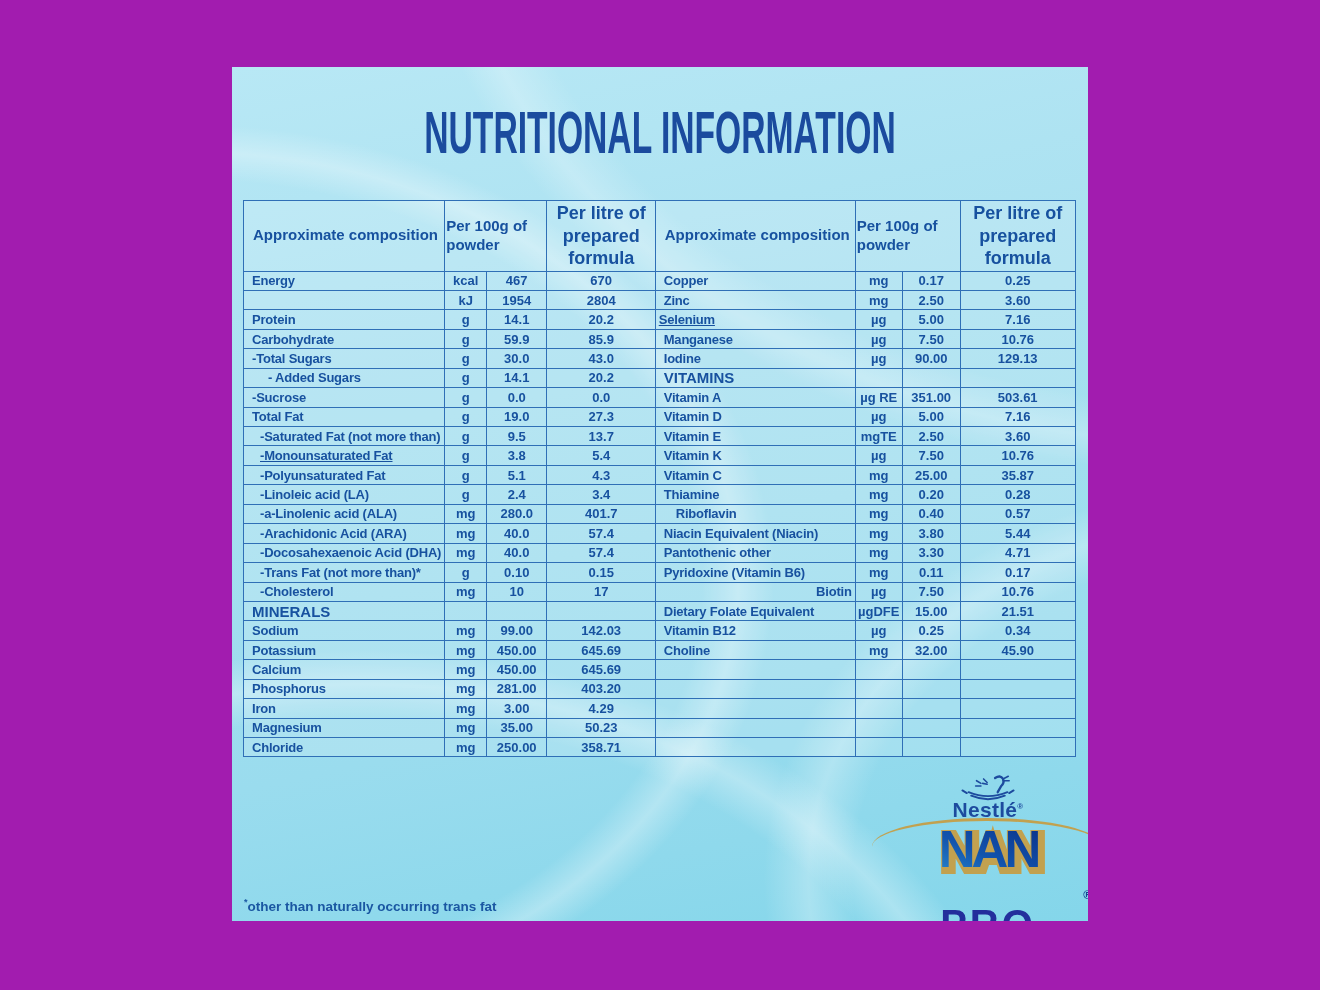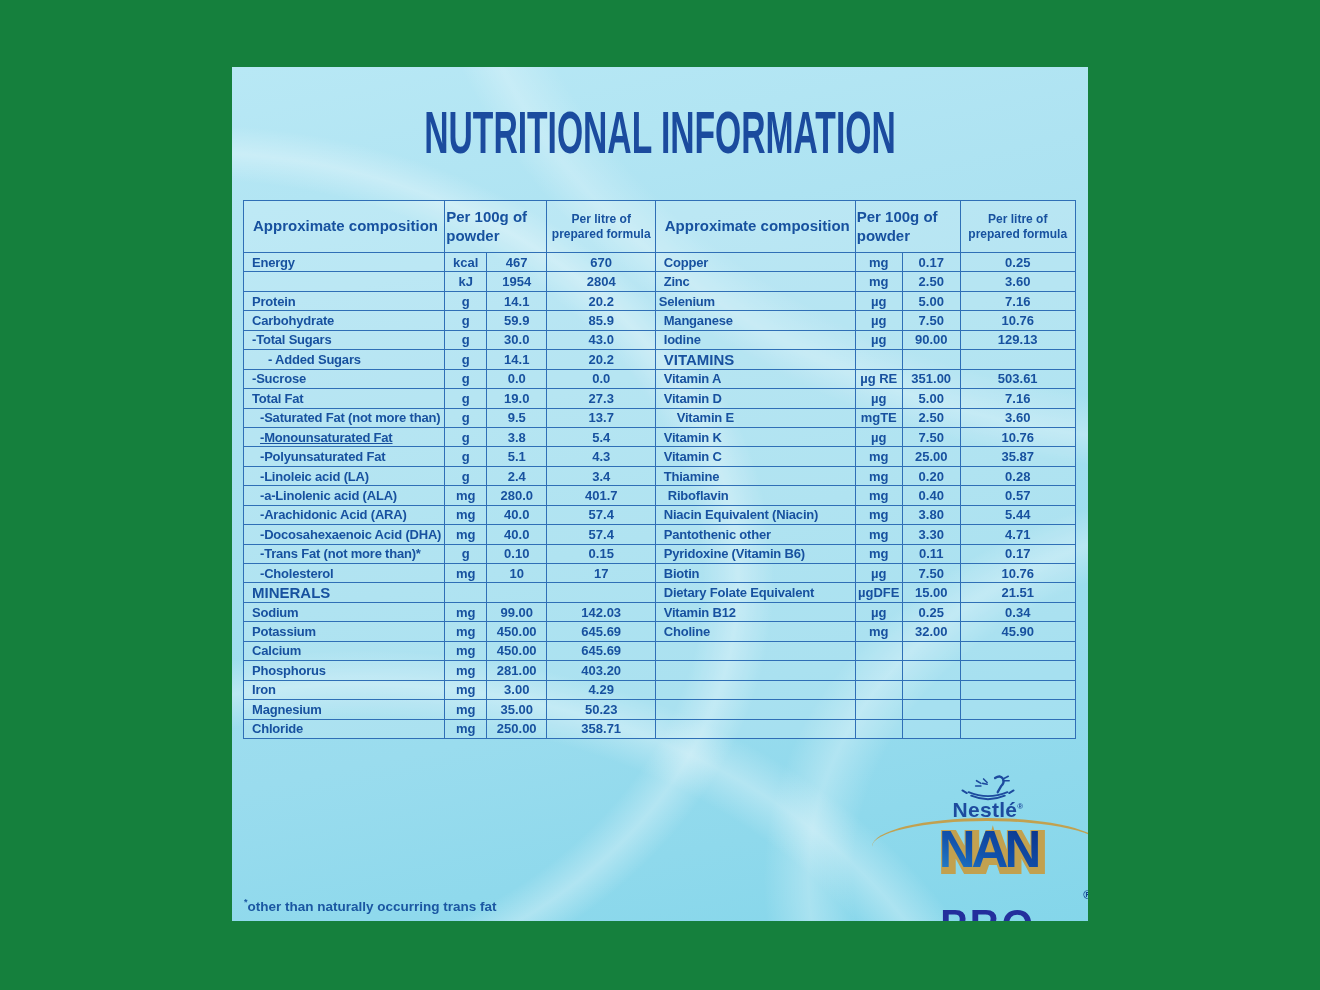--- a/index.html
+++ b/index.html
@@ -1,16 +1,16 @@
 <!DOCTYPE html>
 <html style="--panel-bg: #a8e0f0; --border: #2f6fb6; --text: #17519f; --title: #1b4b9e; --gold: #c2a14f; --nan-blue: #11418f; --pro-blue: #232f9c;"><head>
 <meta charset="utf-8">
 <style>
   html,body{margin:0;padding:0;background:#fff;}
-  .page{position:relative;width:1320px;height:990px;background:#15803d;overflow:hidden;
+  .page{position:relative;width:1320px;height:990px;background:#a21caf;overflow:hidden;
         font-family:"Liberation Sans",sans-serif;}
 
   
   .panel{position:absolute;left:232px;top:67px;width:856px;height:854px;overflow:hidden;
     background:
       radial-gradient(900px 700px at -5% 60%, rgba(255,255,255,0) 57%, rgba(255,255,255,.30) 61%, rgba(255,255,255,0) 65%),
       radial-gradient(1100px 850px at 15% 130%, rgba(255,255,255,0) 54%, rgba(255,255,255,.30) 58%, rgba(255,255,255,0) 62%),
       radial-gradient(1300px 1000px at 115% -25%, rgba(255,255,255,0) 55%, rgba(255,255,255,.25) 59%, rgba(255,255,255,0) 62%),
       radial-gradient(900px 700px at 122% 95%, rgba(255,255,255,0) 47%, rgba(255,255,255,.28) 52%, rgba(255,255,255,0) 57%),
       linear-gradient(168deg, #b8e8f5 0%, var(--panel-bg,#a8e0f0) 38%, #9adcee 70%, #84d6ea 100%);
@@ -25,21 +25,21 @@
   .tables{position:absolute;left:11px;top:133px;display:flex;}
   table.ntable{border-collapse:collapse;table-layout:fixed;background:rgba(255,255,255,0.16);}
   table.ntable.right{margin-left:-1.5px;}
   .ntable th,.ntable td{border:1.5px solid var(--border,#2f6fb6);color:var(--text,#17519f);
     overflow:hidden;white-space:nowrap;}
   .ntable thead tr{height:52px;}
   .ntable tbody tr{height:19.44px;}
   .ntable th{font-weight:700;font-size:15px;line-height:1.25;white-space:normal;}
   th.h-comp{text-align:left;padding-left:9px;}
   th.h-100g{text-align:left;}
-  th.h-litre{text-align:center;font-size:12px;}
+  th.h-litre{text-align:center;font-size:18px;}
   .ntable td{font-size:13px;font-weight:600;padding:0 3px;}
   td.label{text-align:left;letter-spacing:-0.2px;}
   td.unit{text-align:center;padding:0 1px;}
   td.v100{text-align:center;}
   td.vlitre{text-align:center;}
   td.section{font-weight:700;letter-spacing:0;font-size:15px;}
 
   
   .brand{position:absolute;left:648px;top:704px;width:216px;text-align:center;}
   .nest{display:block;margin:0 auto;width:58px;height:30px;}
@@ -262,21 +262,21 @@
               <td class="v100">0.17</td>
               <td class="vlitre">0.25</td>
             </tr>
             <tr>
               <td class="label" style="padding-left: 8px;">Zinc</td>
               <td class="unit">mg</td>
               <td class="v100">2.50</td>
               <td class="vlitre">3.60</td>
             </tr>
             <tr>
-              <td class="label" style="">Selenium</td>
+              <td class="label" style=" text-decoration: underline;">Selenium</td>
               <td class="unit">µg</td>
               <td class="v100">5.00</td>
               <td class="vlitre">7.16</td>
             </tr>
             <tr>
               <td class="label" style="padding-left: 8px;">Manganese</td>
               <td class="unit">µg</td>
               <td class="v100">7.50</td>
               <td class="vlitre">10.76</td>
             </tr>
@@ -298,21 +298,21 @@
               <td class="v100">351.00</td>
               <td class="vlitre">503.61</td>
             </tr>
             <tr>
               <td class="label" style="padding-left: 8px;">Vitamin D</td>
               <td class="unit">µg</td>
               <td class="v100">5.00</td>
               <td class="vlitre">7.16</td>
             </tr>
             <tr>
-              <td class="label" style="padding-left: 21px;">Vitamin E</td>
+              <td class="label" style="padding-left: 8px;">Vitamin E</td>
               <td class="unit">mgTE</td>
               <td class="v100">2.50</td>
               <td class="vlitre">3.60</td>
             </tr>
             <tr>
               <td class="label" style="padding-left: 8px;">Vitamin K</td>
               <td class="unit">µg</td>
               <td class="v100">7.50</td>
               <td class="vlitre">10.76</td>
             </tr>
@@ -322,21 +322,21 @@
               <td class="v100">25.00</td>
               <td class="vlitre">35.87</td>
             </tr>
             <tr>
               <td class="label" style="padding-left: 8px;">Thiamine</td>
               <td class="unit">mg</td>
               <td class="v100">0.20</td>
               <td class="vlitre">0.28</td>
             </tr>
             <tr>
-              <td class="label" style="padding-left: 12px; margin-top: 10px;">Riboflavin</td>
+              <td class="label" style="padding-left: 20px; margin-top: 10px;">Riboflavin</td>
               <td class="unit">mg</td>
               <td class="v100">0.40</td>
               <td class="vlitre">0.57</td>
             </tr>
             <tr>
               <td class="label" style="padding-left: 8px;">Niacin Equivalent (Niacin)</td>
               <td class="unit">mg</td>
               <td class="v100">3.80</td>
               <td class="vlitre">5.44</td>
             </tr>
@@ -346,21 +346,21 @@
               <td class="v100">3.30</td>
               <td class="vlitre">4.71</td>
             </tr>
             <tr>
               <td class="label" style="padding-left: 8px;">Pyridoxine (Vitamin B6)</td>
               <td class="unit">mg</td>
               <td class="v100">0.11</td>
               <td class="vlitre">0.17</td>
             </tr>
             <tr>
-              <td class="label" style="padding-left: 8px;">Biotin</td>
+              <td class="label" style="padding-left: 8px; text-align: right;">Biotin</td>
               <td class="unit">µg</td>
               <td class="v100">7.50</td>
               <td class="vlitre">10.76</td>
             </tr>
             <tr>
               <td class="label" style="padding-left: 8px;">Dietary Folate Equivalent</td>
               <td class="unit">µgDFE</td>
               <td class="v100">15.00</td>
               <td class="vlitre">21.51</td>
             </tr>

